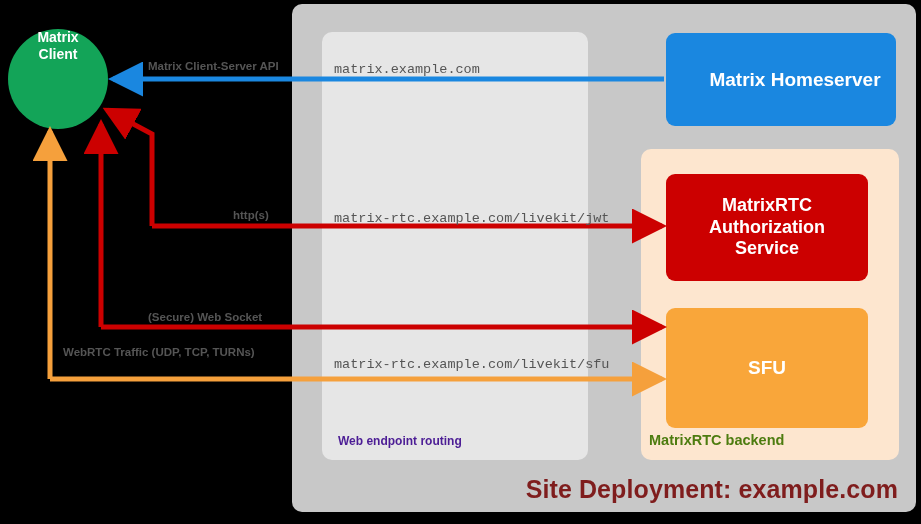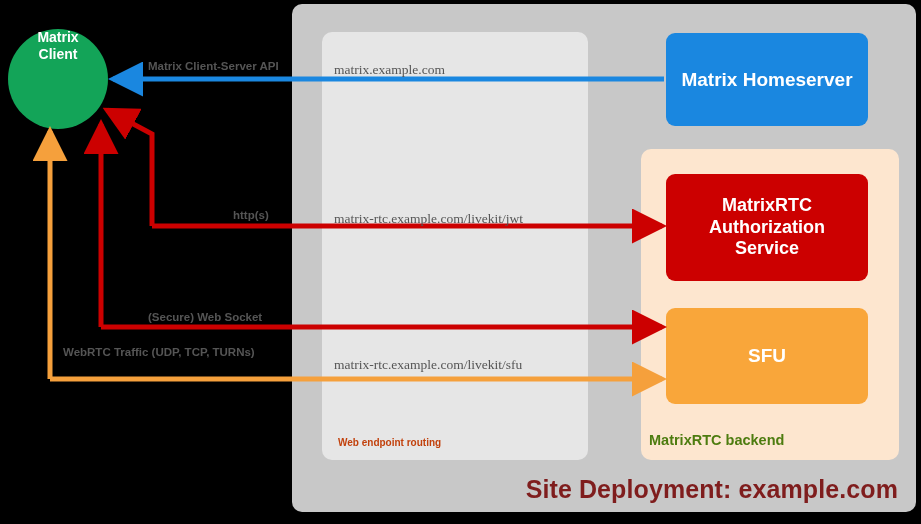--- a/index.html
+++ b/index.html
@@ -44,22 +44,22 @@
     top: 32px;
     width: 266px;
     height: 428px;
     background: #e6e6e6;
     border-radius: 10px;
   }
   .routing-label {
     position: absolute;
     left: 16px;
     bottom: 12px;
-    color: #c2410c;
-    font-size: 10px;
+    color: #4c1d95;
+    font-size: 12px;
     font-weight: bold;
     white-space: nowrap;
   }
 
   
   .backend-panel {
     position: absolute;
     left: 641px;
     top: 149px;
     width: 258px;
@@ -89,34 +89,35 @@
     font-weight: bold;
     line-height: 1.22;
   }
   .node-homeserver {
     left: 666px;
     top: 33px;
     width: 202px;
     height: 93px;
     background: #1a87e0;
     font-size: 19px;
+    padding-left: 28px;
   }
   .node-auth {
     left: 666px;
     top: 174px;
     width: 202px;
     height: 107px;
     background: #cc0000;
     font-size: 18px;
   }
   .node-sfu {
     left: 666px;
     top: 308px;
     width: 202px;
-    height: 96px;
+    height: 120px;
     background: #f9a63a;
     font-size: 19px;
   }
 
   
   .client-circle {
     position: absolute;
     left: 8px;
     top: 29px;
     width: 100px;
@@ -154,21 +155,21 @@
   .label-cs-api   { left: 134px; top: 60px; margin-left: 14px; }
   .label-https    { left: 233px; top: 209px; }
   .label-ws       { left: 148px; top: 311px; }
   .label-webrtc   { left: 63px;  top: 346px; }
 
   
   .url-label {
     position: absolute;
     color: #555555;
     font-size: 13.5px;
-    font-family: Liberation Serif, serif;
+    font-family: Liberation Mono, monospace;
     white-space: nowrap;
   }
   .url-homeserver { left: 334px; top: 62px; }
   .url-jwt        { left: 334px; top: 211px; }
   .url-sfu        { left: 334px; top: 312px; margin-top: 45px; }
 </style>
 </head>
 <body>
 
 <div id="canvas">

